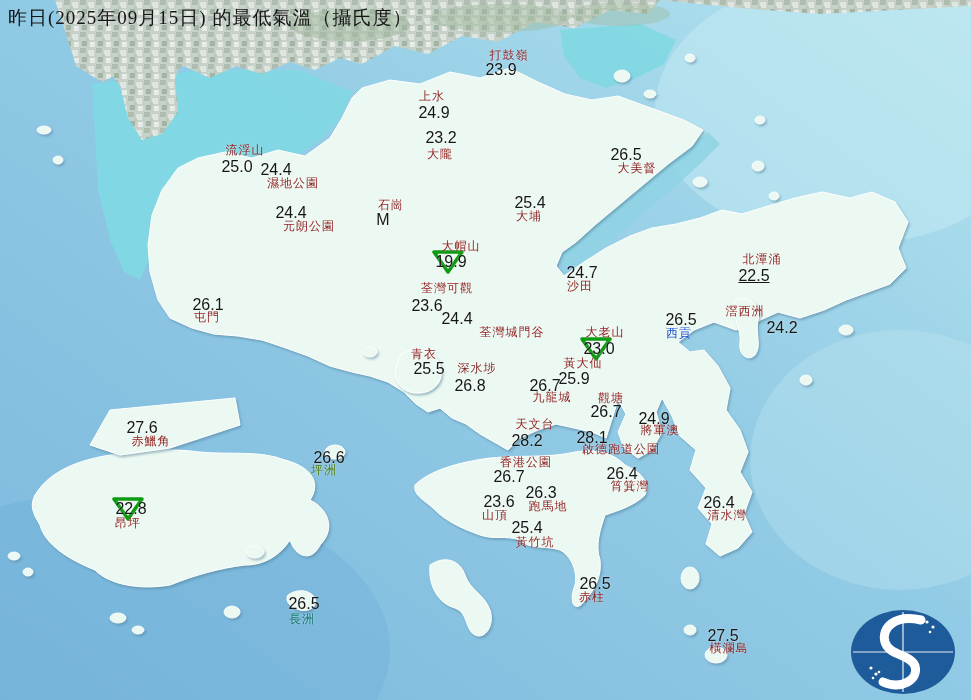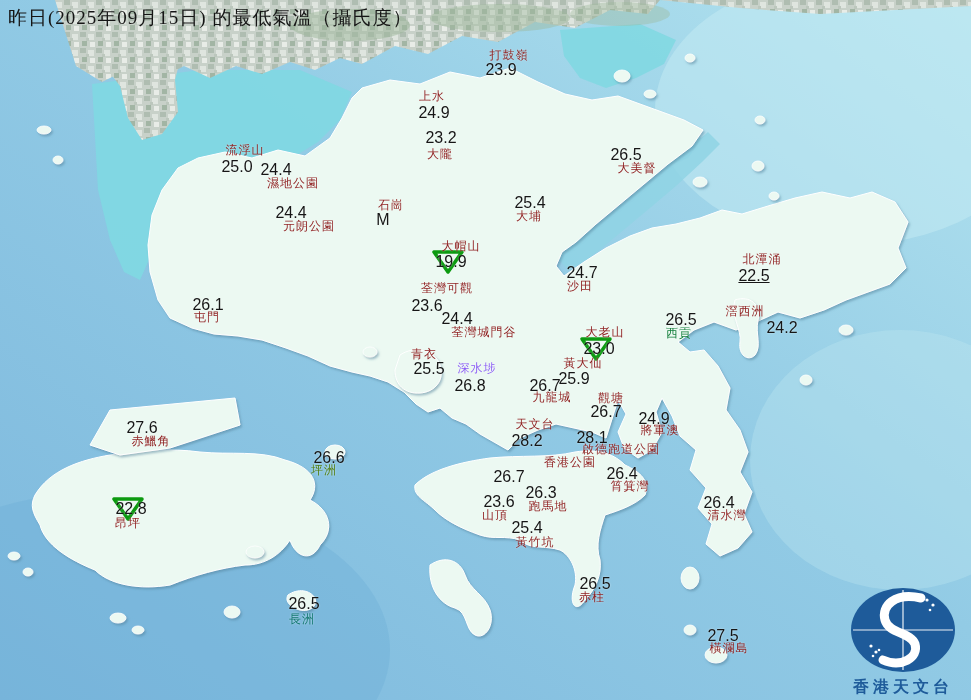--- a/index.html
+++ b/index.html
@@ -169,48 +169,48 @@
       <div class="label st-name" style="left: 762px; top: 259px; color: rgb(142, 31, 31);">北潭涌</div>
       <div class="label st-value" style="left: 754px; top: 276px; color: rgb(22, 22, 22); text-decoration: underline;">22.5</div>
       <div class="label st-name" style="left: 580px; top: 286px; color: rgb(142, 31, 31);">沙田</div>
       <div class="label st-value" style="left: 582px; top: 273px; color: rgb(22, 22, 22);">24.7</div>
       <div class="label st-name" style="left: 447px; top: 288px; color: rgb(142, 31, 31);">荃灣可觀</div>
       <div class="label st-value" style="left: 427px; top: 306px; color: rgb(22, 22, 22);">23.6</div>
       <div class="label st-name" style="left: 207px; top: 317px; color: rgb(142, 31, 31);">屯門</div>
       <div class="label st-value" style="left: 208px; top: 305px; color: rgb(22, 22, 22);">26.1</div>
       <div class="label st-name" style="left: 745px; top: 311px; color: rgb(142, 31, 31);">滘西洲</div>
       <div class="label st-value" style="left: 737px; top: 328px; color: rgb(22, 22, 22); margin-left: 45px;">24.2</div>
-      <div class="label st-name" style="left: 679px; top: 333px; color: #15803d;">西貢</div>
+      <div class="label st-name" style="left: 679px; top: 333px; color: #1d4ed8;">西貢</div>
       <div class="label st-value" style="left: 681px; top: 320px; color: rgb(22, 22, 22);">26.5</div>
-      <div class="label st-name" style="left: 484px; top: 332px; color: rgb(142, 31, 31);">荃灣城門谷</div>
+      <div class="label st-name" style="left: 512px; top: 332px; color: rgb(142, 31, 31);">荃灣城門谷</div>
       <div class="label st-value" style="left: 457px; top: 319px; color: rgb(22, 22, 22);">24.4</div>
       <div class="low-marker" style="left: 596px; top: 349px;">
         <svg width="34" height="26" viewBox="0 0 34 26">
           <polygon points="3,3 31,3 17,23" fill="none" stroke="#0c9a10" stroke-width="3.5" stroke-linejoin="round"></polygon>
         </svg>
       </div>
       <div class="label st-name" style="left: 605px; top: 332px; color: rgb(142, 31, 31);">大老山</div>
       <div class="label st-value" style="left: 599px; top: 349px; color: rgb(22, 22, 22);">23.0</div>
       <div class="label st-name" style="left: 424px; top: 354px; color: rgb(142, 31, 31);">青衣</div>
       <div class="label st-value" style="left: 429px; top: 369px; color: rgb(22, 22, 22);">25.5</div>
-      <div class="label st-name" style="left: 477px; top: 368px; color: #8b5cf6;">深水埗</div>
+      <div class="label st-name" style="left: 477px; top: 368px; color: #7f1d1d;">深水埗</div>
       <div class="label st-value" style="left: 470px; top: 386px; color: rgb(22, 22, 22);">26.8</div>
       <div class="label st-name" style="left: 583px; top: 363px; color: rgb(142, 31, 31);">黃大仙</div>
       <div class="label st-value" style="left: 574px; top: 379px; color: rgb(22, 22, 22);">25.9</div>
       <div class="label st-name" style="left: 552px; top: 397px; color: rgb(142, 31, 31);">九龍城</div>
       <div class="label st-value" style="left: 545px; top: 386px; color: rgb(22, 22, 22);">26.7</div>
       <div class="label st-name" style="left: 611px; top: 398px; color: rgb(142, 31, 31);">觀塘</div>
       <div class="label st-value" style="left: 606px; top: 412px; color: rgb(22, 22, 22);">26.7</div>
       <div class="label st-name" style="left: 535px; top: 424px; color: rgb(142, 31, 31);">天文台</div>
       <div class="label st-value" style="left: 527px; top: 441px; color: rgb(22, 22, 22);">28.2</div>
       <div class="label st-name" style="left: 660px; top: 430px; color: rgb(142, 31, 31);">將軍澳</div>
       <div class="label st-value" style="left: 654px; top: 419px; color: rgb(22, 22, 22);">24.9</div>
       <div class="label st-name" style="left: 621px; top: 449px; color: rgb(142, 31, 31);">啟德跑道公園</div>
       <div class="label st-value" style="left: 592px; top: 438px; color: rgb(22, 22, 22);">28.1</div>
-      <div class="label st-name" style="left: 526px; top: 462px; color: rgb(142, 31, 31); margin-left: 44px;">香港公園</div>
+      <div class="label st-name" style="left: 526px; top: 462px; color: rgb(142, 31, 31);">香港公園</div>
       <div class="label st-value" style="left: 509px; top: 477px; color: rgb(22, 22, 22);">26.7</div>
       <div class="label st-name" style="left: 630px; top: 486px; color: rgb(142, 31, 31);">筲箕灣</div>
       <div class="label st-value" style="left: 622px; top: 474px; color: rgb(22, 22, 22);">26.4</div>
       <div class="label st-name" style="left: 548px; top: 506px; color: rgb(142, 31, 31);">跑馬地</div>
       <div class="label st-value" style="left: 541px; top: 493px; color: rgb(22, 22, 22);">26.3</div>
       <div class="label st-name" style="left: 495px; top: 515px; color: rgb(142, 31, 31);">山頂</div>
       <div class="label st-value" style="left: 499px; top: 502px; color: rgb(22, 22, 22);">23.6</div>
       <div class="label st-name" style="left: 727px; top: 515px; color: rgb(142, 31, 31);">清水灣</div>
       <div class="label st-value" style="left: 719px; top: 503px; color: rgb(22, 22, 22);">26.4</div>
       <div class="label st-name" style="left: 535px; top: 542px; color: rgb(142, 31, 31);">黃竹坑</div>
@@ -244,16 +244,15 @@
         <circle cx="24" cy="60" r="1.6"></circle>
           <circle cx="29" cy="66" r="1.6"></circle>
         <circle cx="35" cy="71" r="1.6"></circle>
           <circle cx="26" cy="70" r="1.3"></circle>
         <circle cx="32" cy="64" r="1.3"></circle>
           <circle cx="80" cy="14" r="1.6"></circle>
         <circle cx="86" cy="19" r="1.6"></circle>
           <circle cx="83" cy="24" r="1.3"></circle>
       </g>
     </svg>
-    <div class="logo-cn" style="color: rgb(30, 91, 154);">香港天文台</div>
   </div>
 
 </div>
 
 </body></html>

